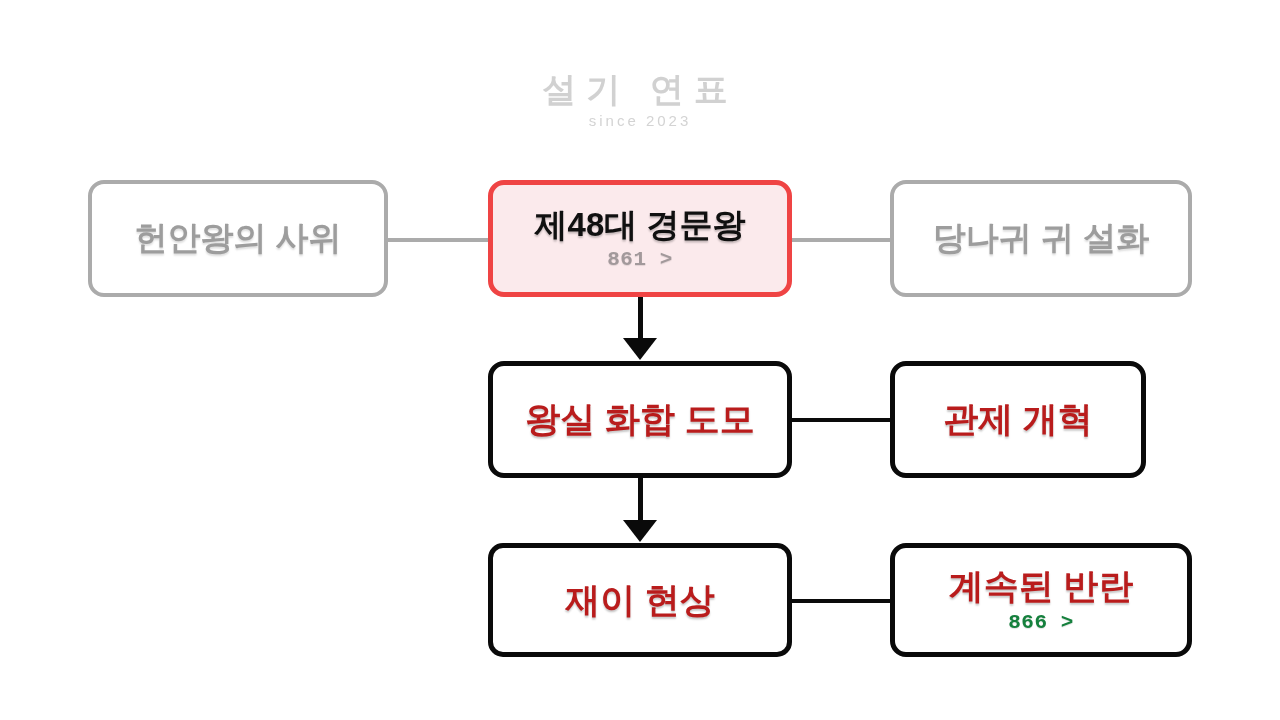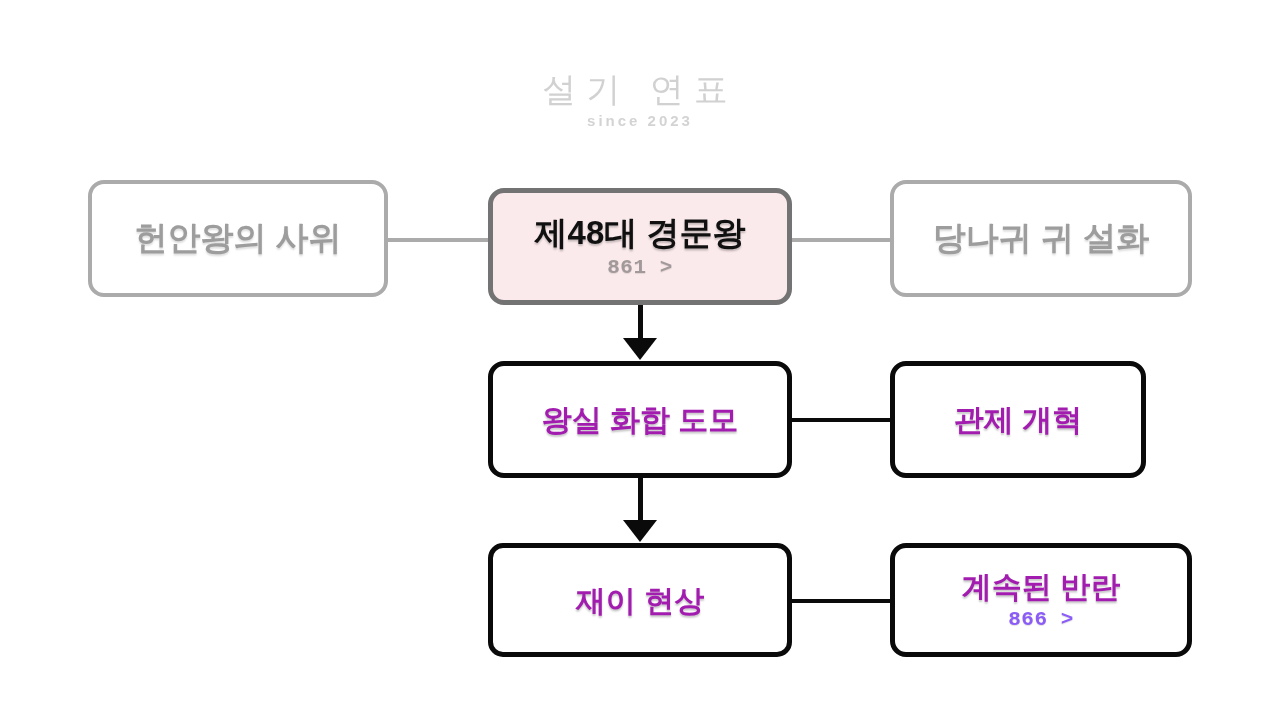--- a/index.html
+++ b/index.html
@@ -26,30 +26,30 @@
   .watermark {
     position: absolute;
     left: 0;
     top: 72px;
     width: 1280px;
     text-align: center;
     user-select: none;
   }
   .watermark .wm-title {
     font-size: 34px;
-    font-weight: 400;
+    font-weight: 700;
     letter-spacing: 10px;
     color: #c9c9c9;
     line-height: 1.05;
     opacity: .85;
   }
   .watermark .wm-sub {
     margin-top: 4px;
     font-size: 15px;
-    font-weight: 700;
+    font-weight: 400;
     letter-spacing: 3px;
     color: #cfcfcf;
     opacity: .9;
   }
 
   
   .conn {
     position: absolute;
   }
   .conn-h {
@@ -114,34 +114,33 @@
     color: #9d9d9d;
     font-size: 33px;
     text-shadow: 0 2px 2px rgba(0,0,0,.13);
   }
 
   
   .node.primary {
     border: 5px solid #0a0a0a;
   }
   .node.primary .title {
-    color: #a21caf;
-    font-size: 30px;
+    color: #b91c1c;
+    font-size: 35px;
     text-shadow: 0 2px 2px rgba(0,0,0,.22);
   }
   .node.primary .subtitle {
-    color: #8b5cf6;
+    color: #15803d;
     text-shadow: 0 1px 1px rgba(0,0,0,.12);
   }
 
   
   .node.highlight {
-    border: 5px solid #737373;
+    border: 5px solid #ef4444;
     background: #fbeaec;
-    margin-top: 8px;
   }
   .node.highlight .title {
     color: #101010;
     font-size: 33px;
     text-shadow: 0 2px 2px rgba(0,0,0,.22);
   }
   .node.highlight .subtitle {
     color: #a2999b;
     text-shadow: 0 1px 1px rgba(0,0,0,.10);
   }

